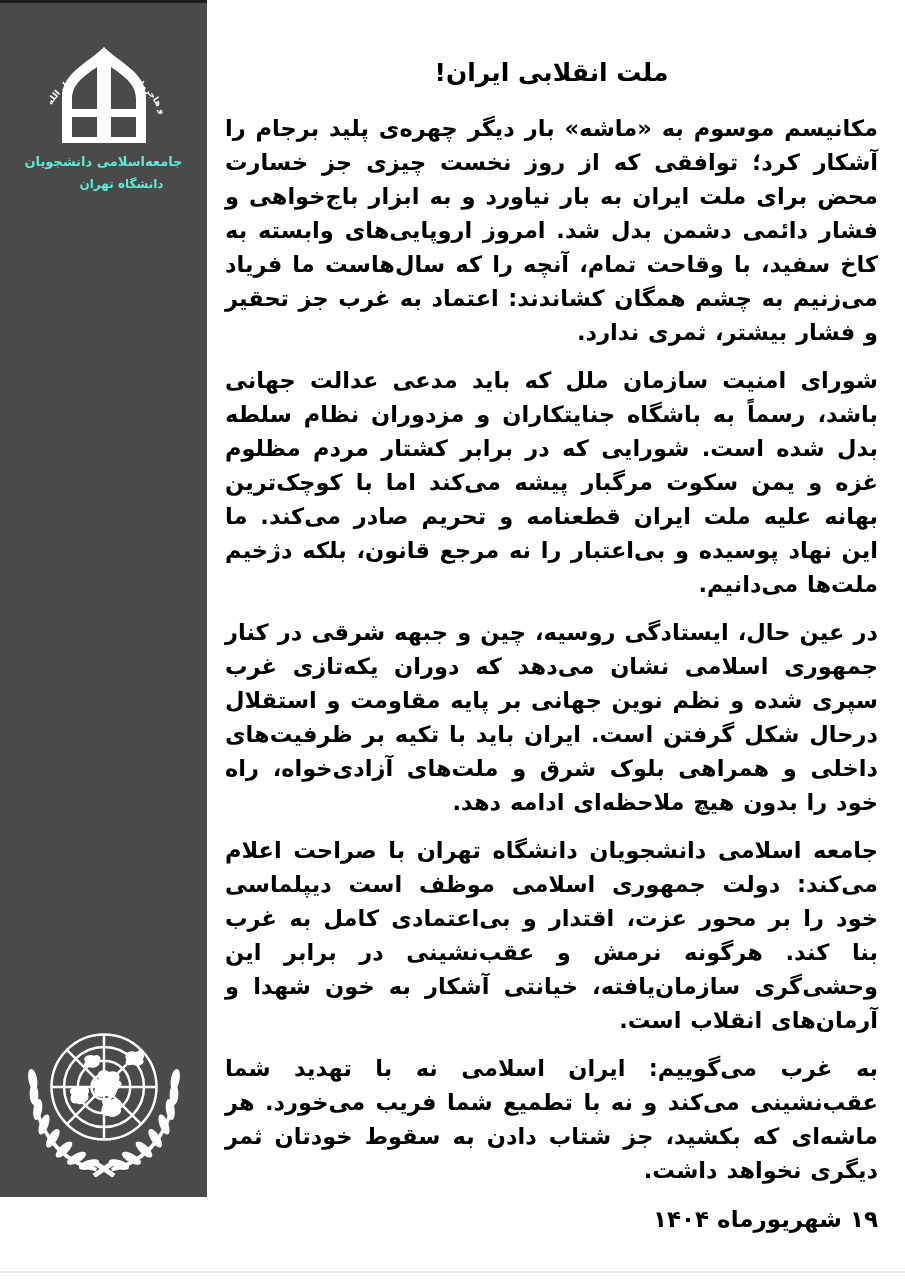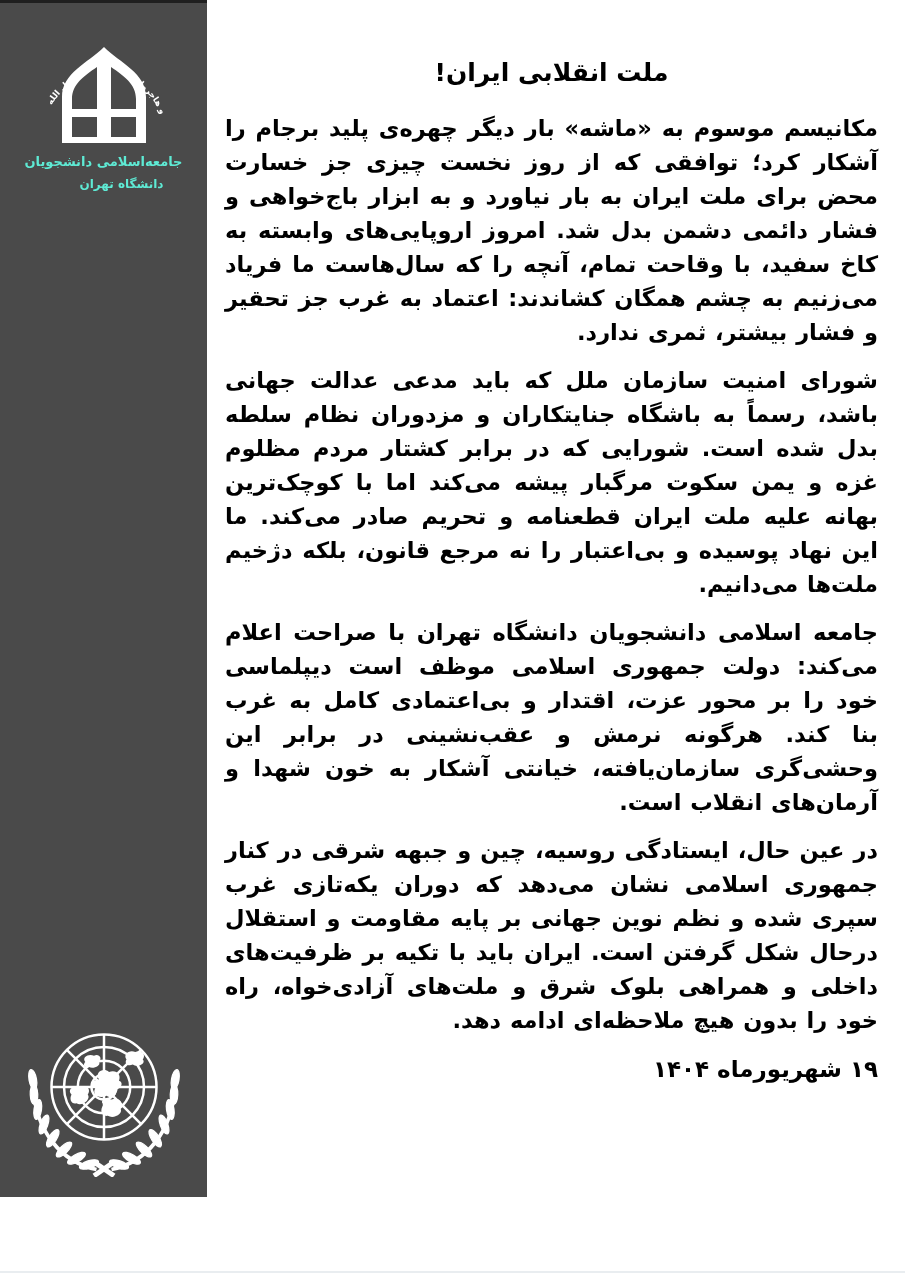--- a/index.html
+++ b/index.html
@@ -114,22 +114,23 @@
     </div>
   </aside>
 
   <main class="content">
 
 
     <h1 class="doc-title">ملت انقلابی ایران!</h1>
 
     <p class="para">مکانیسم موسوم به «ماشه» بار دیگر چهره‌ی پلید برجام را آشکار کرد؛ توافقی که از روز نخست چیزی جز خسارت محض برای ملت ایران به بار نیاورد و به ابزار باج‌خواهی و فشار دائمی دشمن بدل شد. امروز اروپایی‌های وابسته به کاخ سفید، با وقاحت تمام، آنچه را که سال‌هاست ما فریاد می‌زنیم به چشم همگان کشاندند: اعتماد به غرب جز تحقیر و فشار بیشتر، ثمری ندارد.</p>
     <p class="para">شورای امنیت سازمان ملل که باید مدعی عدالت جهانی باشد، رسماً به باشگاه جنایتکاران و مزدوران نظام سلطه بدل شده است. شورایی که در برابر کشتار مردم مظلوم غزه و یمن سکوت مرگبار پیشه می‌کند اما با کوچک‌ترین بهانه علیه ملت ایران قطعنامه و تحریم صادر می‌کند. ما این نهاد پوسیده و بی‌اعتبار را نه مرجع قانون، بلکه دژخیم ملت‌ها می‌دانیم.</p>
+    <p class="para">در عین حال، ایستادگی روسیه، چین و جبهه شرقی در کنار جمهوری اسلامی نشان می‌دهد که دوران یکه‌تازی غرب سپری شده و نظم نوین جهانی بر پایه مقاومت و استقلال درحال شکل گرفتن است. ایران باید با تکیه بر ظرفیت‌های داخلی و همراهی بلوک شرق و ملت‌های آزادی‌خواه، راه خود را بدون هیچ ملاحظه‌ای ادامه دهد.</p>
     <p class="para">جامعه اسلامی دانشجویان دانشگاه تهران با صراحت اعلام می‌کند: دولت جمهوری اسلامی موظف است دیپلماسی خود را بر محور عزت، اقتدار و بی‌اعتمادی کامل به غرب بنا کند. هرگونه نرمش و عقب‌نشینی در برابر این وحشی‌گری سازمان‌یافته، خیانتی آشکار به خون شهدا و آرمان‌های انقلاب است.</p>
-    <p class="para">در عین حال، ایستادگی روسیه، چین و جبهه شرقی در کنار جمهوری اسلامی نشان می‌دهد که دوران یکه‌تازی غرب سپری شده و نظم نوین جهانی بر پایه مقاومت و استقلال درحال شکل گرفتن است. ایران باید با تکیه بر ظرفیت‌های داخلی و همراهی بلوک شرق و ملت‌های آزادی‌خواه، راه خود را بدون هیچ ملاحظه‌ای ادامه دهد.</p>
+    <p class="para">به غرب می‌گوییم: ایران اسلامی نه با تهدید شما عقب‌نشینی می‌کند و نه با تطمیع شما فریب می‌خورد. هر ماشه‌ای که بکشید، جز شتاب دادن به سقوط خودتان ثمر دیگری نخواهد داشت.</p>
 
     <div class="signature">
       <div class="sig-date">۱۹ شهریورماه ۱۴۰۴</div>
     </div>
 
   </main>
 
   <div class="bottom-rule"></div>
 </div>
 

